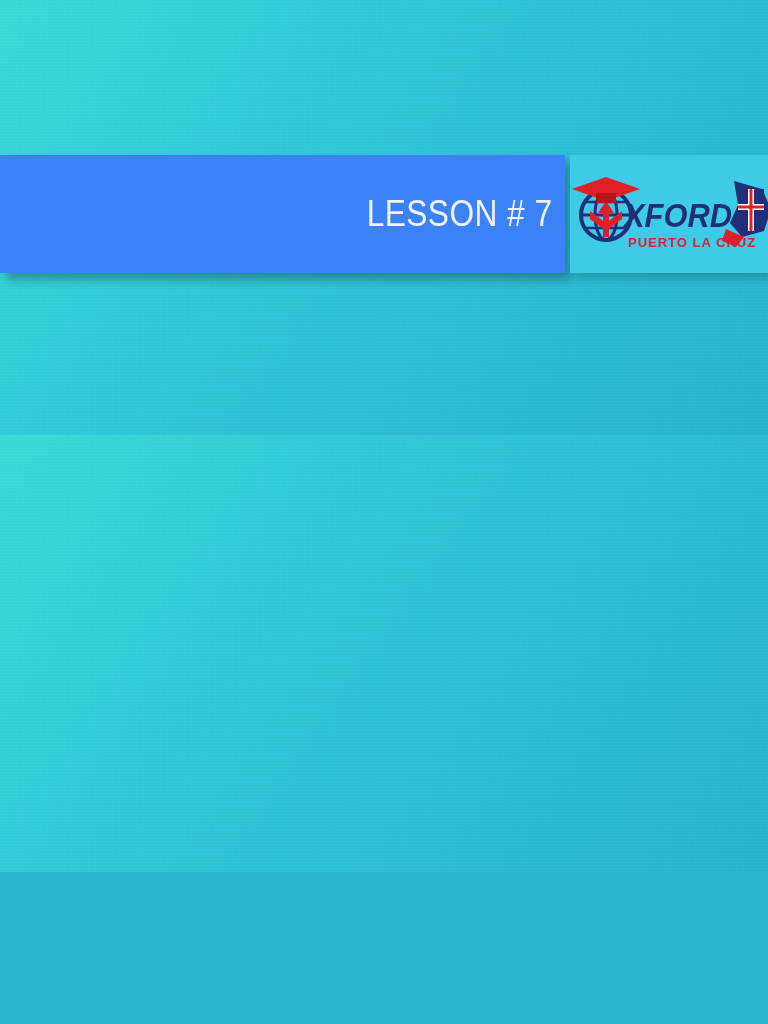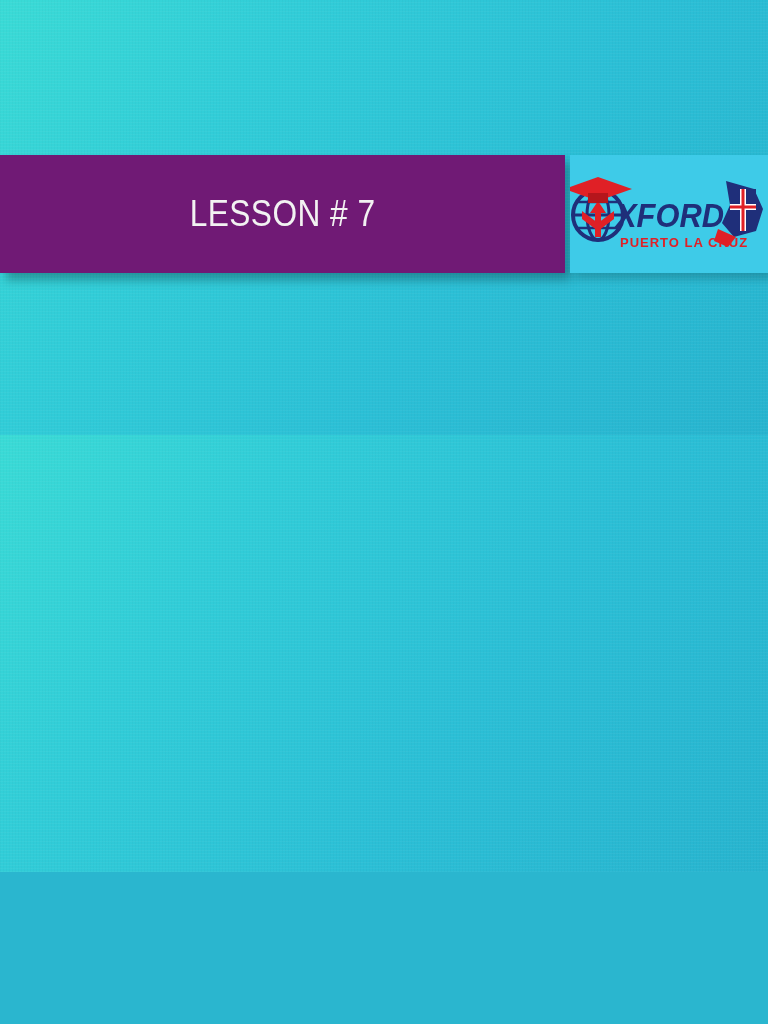--- a/index.html
+++ b/index.html
@@ -24,23 +24,23 @@
   }
 
   
   #slide-1{height:435px;}
   #slide-2{height:437px;}
   #slide-3{height:152px;}
 
   
   .title-bar{
     position:absolute;
-    background:#701a75;
+    background:#3b82f6;
     box-shadow:6px 7px 9px rgba(0,0,0,.28);
-    display:flex;align-items:center;justify-content:center;
+    display:flex;align-items:center;justify-content:flex-end;
   }
   .title-text{
     color:#f2f2f2;
     font-weight:300;
     letter-spacing:.5px;
     text-align:center;
     font-family:"Liberation Sans", sans-serif;
     transform:scaleX(.88);
   }
 
@@ -50,21 +50,21 @@
   #bar-exercises{left:0;top:32px;width:660px;height:93px;}
   #bar-exercises .title-text{font-size:26px;letter-spacing:1px;}
 
   
   .accent-box{
     position:absolute;
     background:#3ecbe8;
     box-shadow:5px 6px 8px rgba(0,0,0,.18);
   }
   #logo-box{left:570px;top:155px;width:198px;height:118px;
-    display:flex;align-items:center;justify-content:flex-end;overflow:hidden;}
+    display:flex;align-items:center;justify-content:center;overflow:hidden;}
   #accent-exercises{left:668px;top:32px;width:100px;height:93px;}
 
   
   .logo-wrap{position:relative;width:210px;height:86px;margin-left:4px;}
   .logo-svg{display:block;}
 
   
   .caption{
     position:absolute;left:28px;top:140px;
     color:#ffffff;font-size:12.5px;font-weight:bold;

